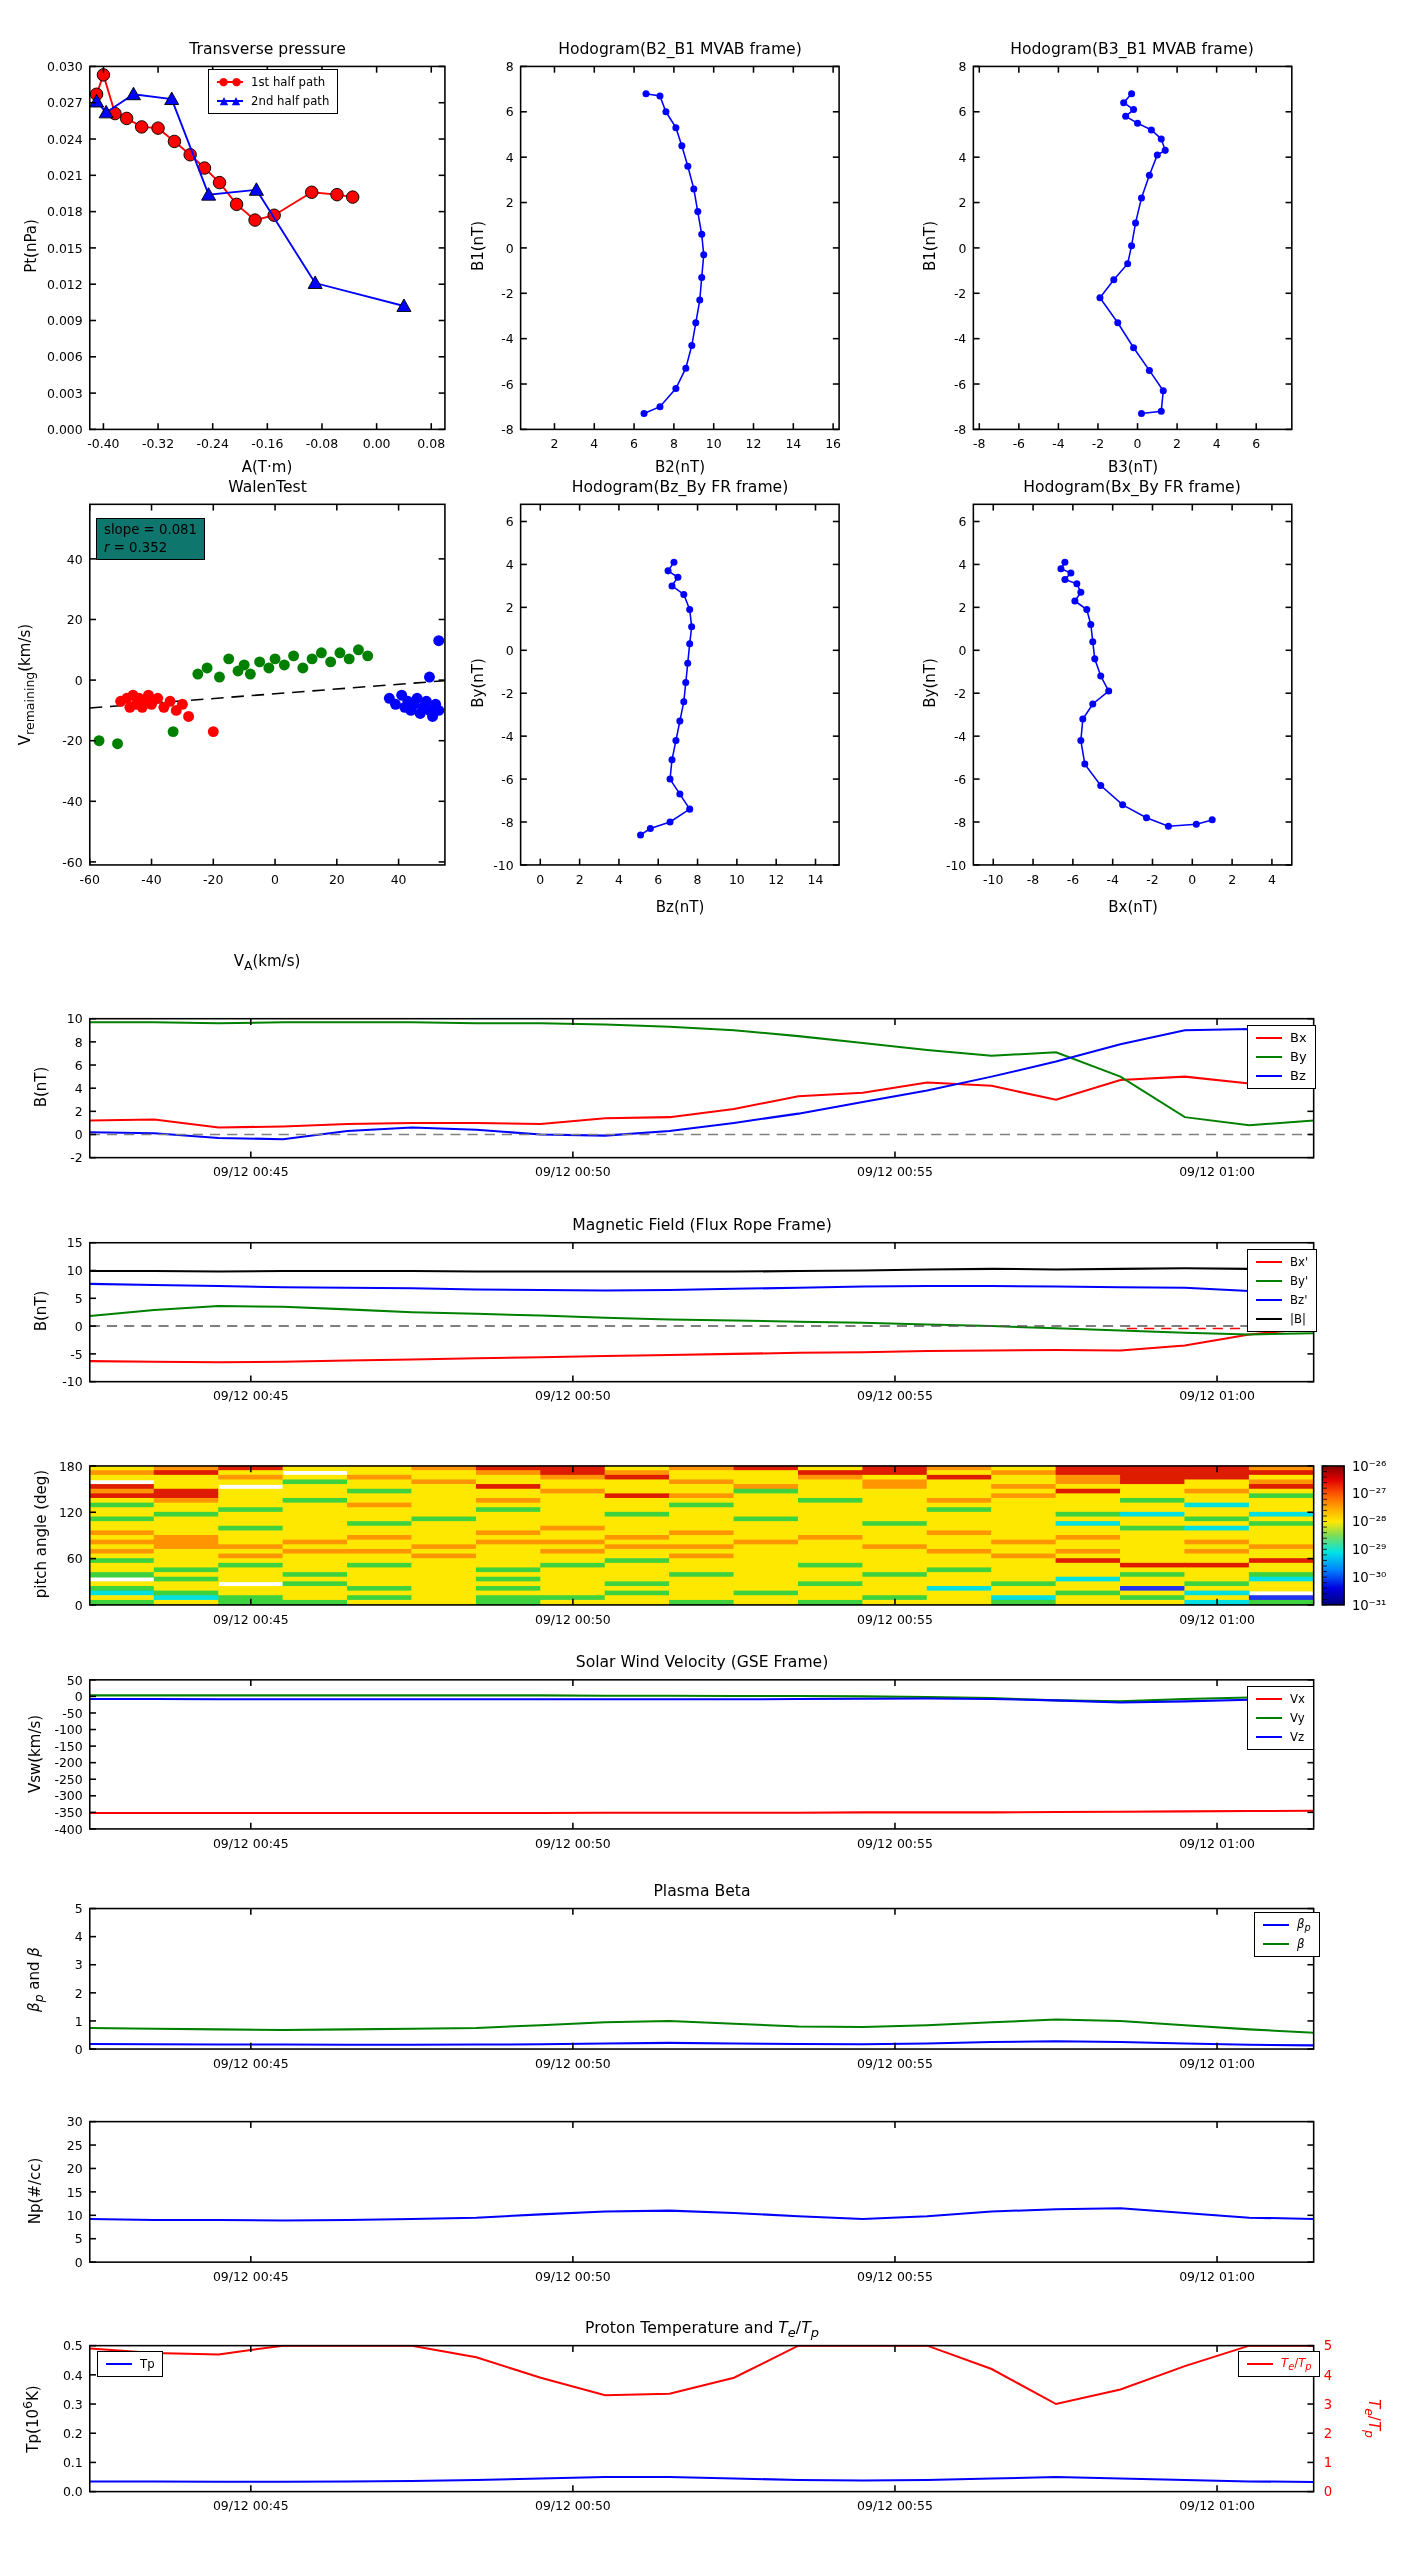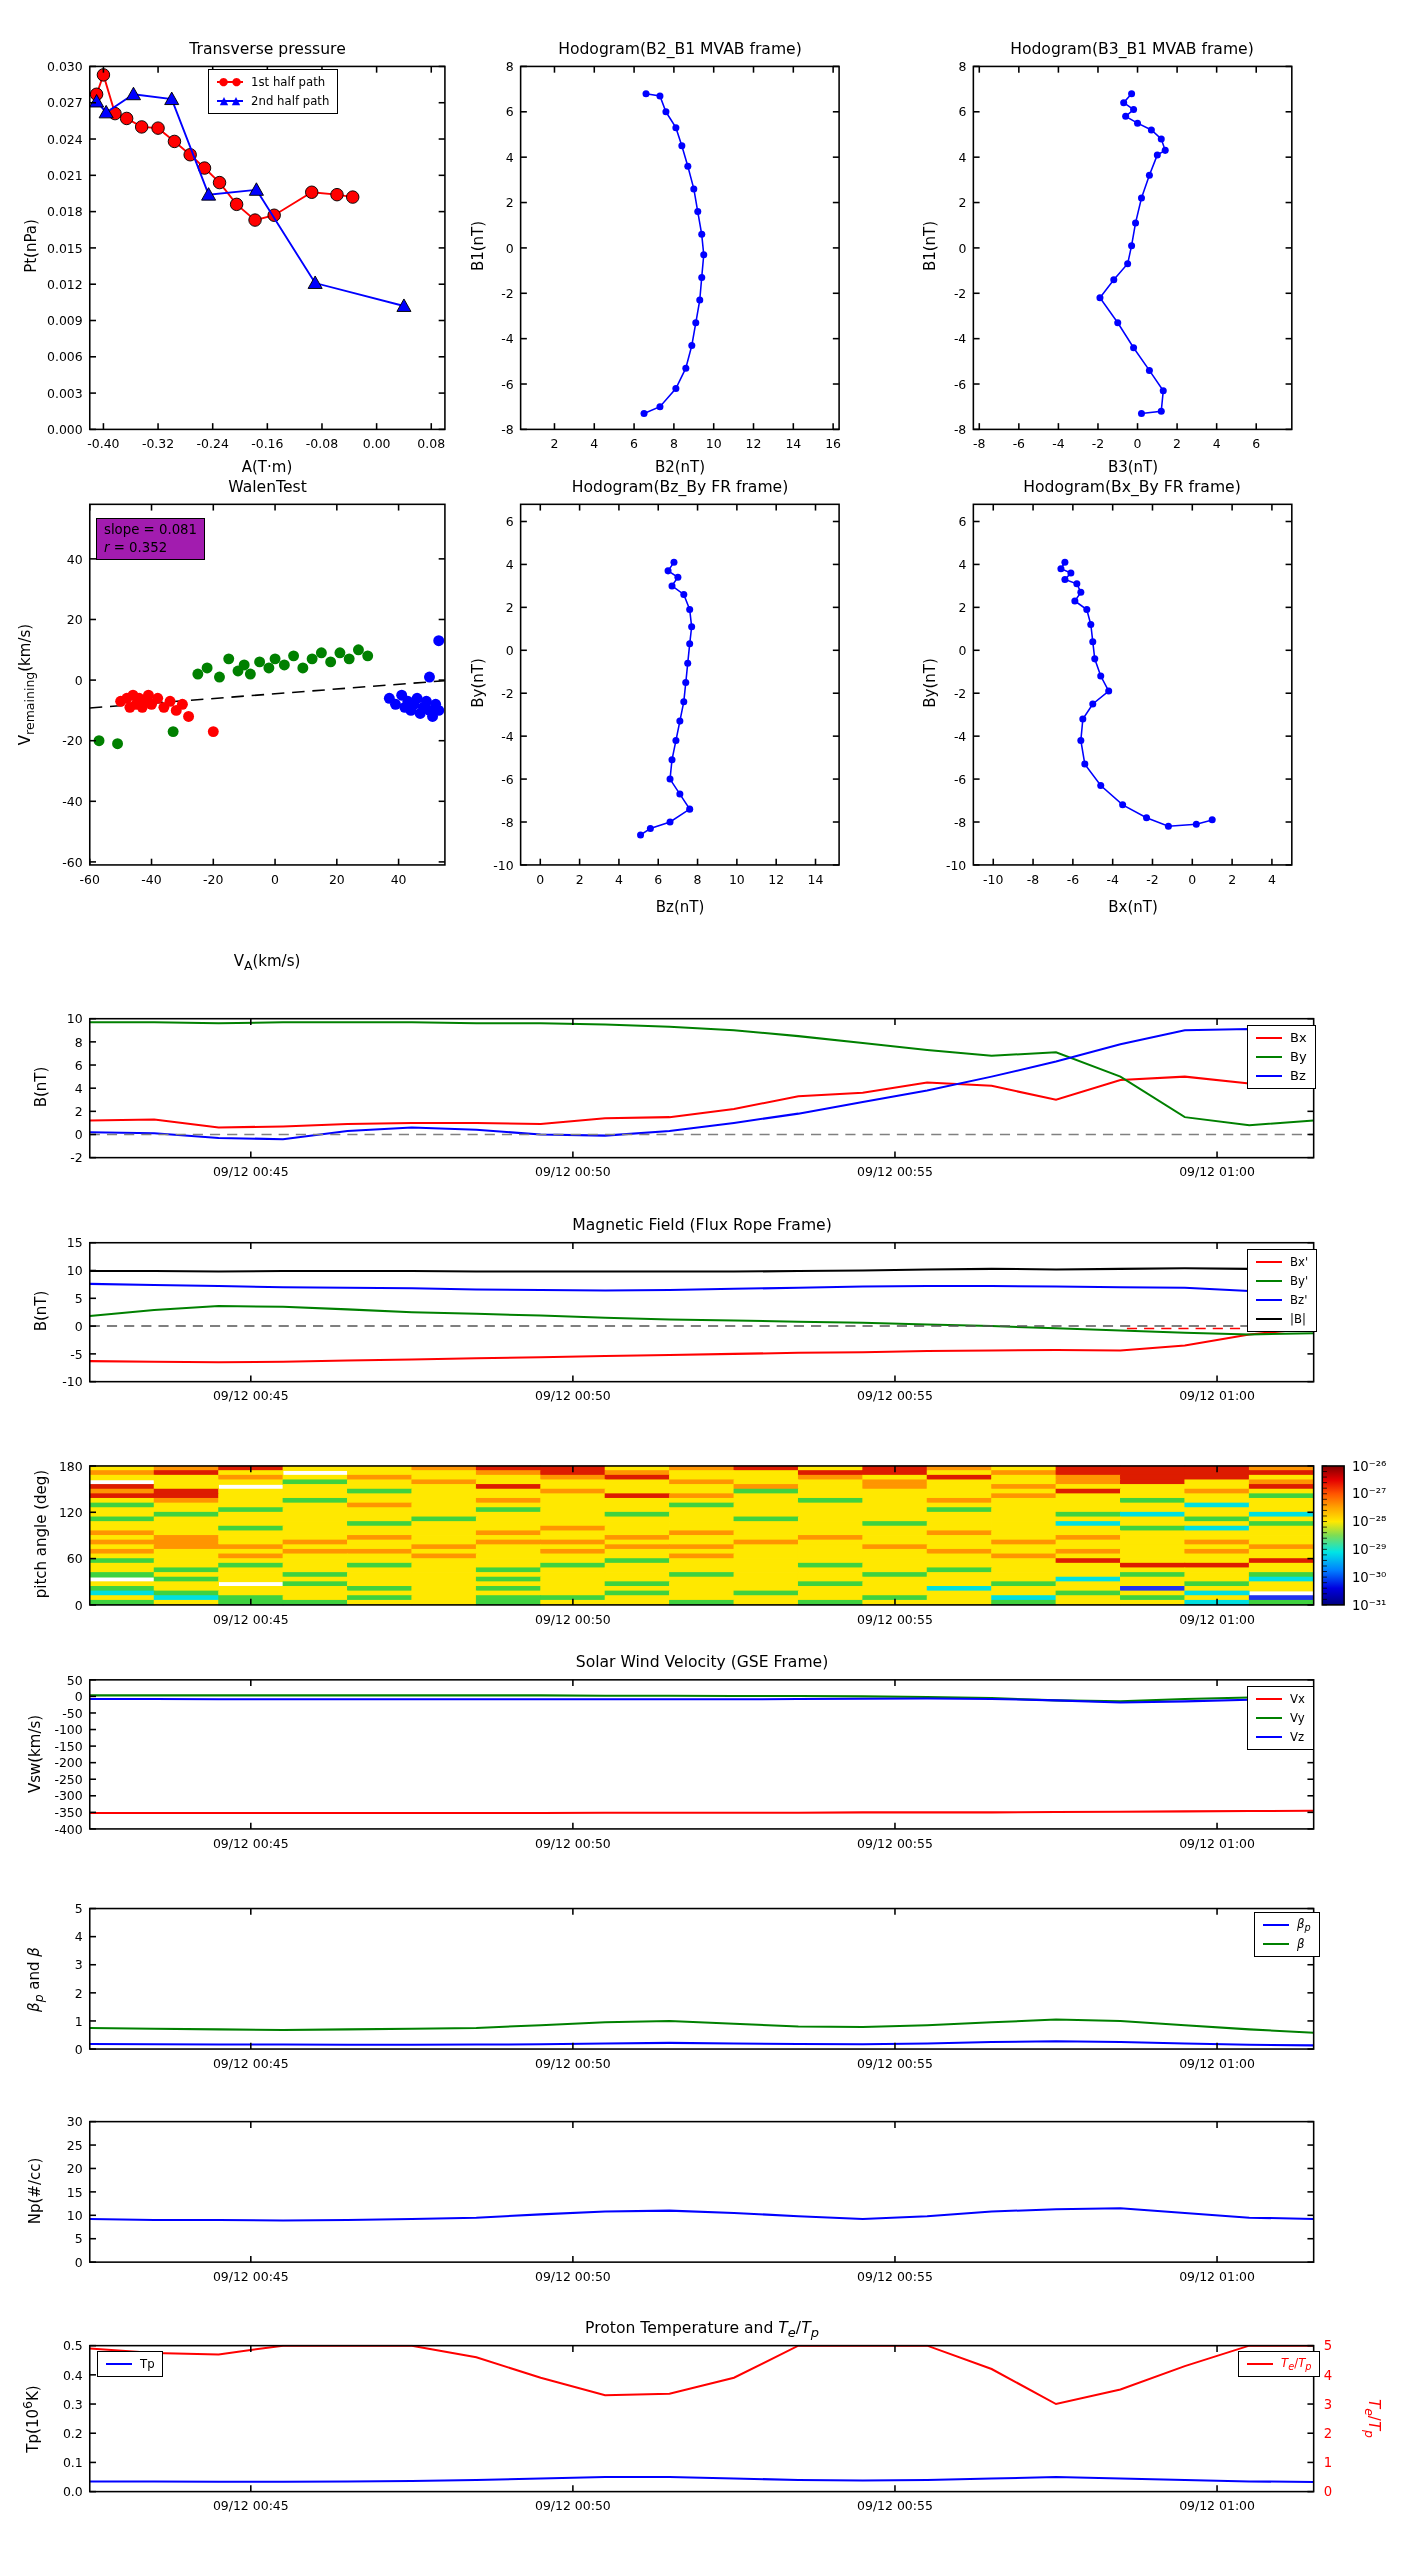--- a/index.html
+++ b/index.html
@@ -6,21 +6,21 @@
   #figure{position:relative;width:1405px;height:2576px;background:#ffffff;
           font-family:"DejaVu Sans",sans-serif;color:#000;overflow:hidden;}
   #plot-svg{position:absolute;left:0;top:0;font-family:"DejaVu Sans",sans-serif;}
   .ptitle{position:absolute;text-align:center;font-size:15.6px;white-space:nowrap;}
   .axlab{position:absolute;width:234px;text-align:center;font-size:15px;white-space:nowrap;}
   .legend{position:absolute;background:#fff;border:1.6px solid #000;padding:2.3px 7.8px;font-size:11.7px;}
   .lrow{display:flex;align-items:center;height:19px;}
   .lsamp{position:relative;width:26.5px;height:3.9px;margin-right:7.8px;flex:0 0 26.5px;}
   .lline{position:absolute;left:0;top:0.8px;width:26.5px;height:2.3px;}
   .lmk{position:absolute;left:50%;top:50%;transform:translate(-50%,-55%);font-size:11px;line-height:1;}
-  .annot{position:absolute;background:#a21caf;border:1.6px solid #000;padding:1.6px 7px;font-size:13.3px;line-height:1.4;white-space:nowrap;}
+  .annot{position:absolute;background:#0f766e;border:1.6px solid #000;padding:1.6px 7px;font-size:13.3px;line-height:1.4;white-space:nowrap;}
 </style>
 </head>
 <body>
 
 <div id="figure">
   <svg id="plot-svg" width="1405" height="2576" viewBox="0 0 1800 3300">
       <g>
         <defs>
           <clipPath id="cp0">
             <rect x="114" y="84" width="457" height="467"></rect>
@@ -1473,20 +1473,21 @@
     </svg>
 
   <div class="ptitle" style="left: 90px; width: 355px; top: 40px;">Transverse pressure</div>
   <div class="ptitle" style="left: 521px; width: 318px; top: 40px;">Hodogram(B2_B1 MVAB frame)</div>
   <div class="ptitle" style="left: 973px; width: 318px; top: 40px;">Hodogram(B3_B1 MVAB frame)</div>
   <div class="ptitle" style="left: 90px; width: 355px; top: 478px;">WalenTest</div>
   <div class="ptitle" style="left: 521px; width: 318px; top: 478px;">Hodogram(Bz_By FR frame)</div>
   <div class="ptitle" style="left: 973px; width: 318px; top: 478px;">Hodogram(Bx_By FR frame)</div>
   <div class="ptitle" style="left: 90px; width: 1224px; top: 1216px;">Magnetic Field (Flux Rope Frame)</div>
   <div class="ptitle" style="left: 90px; width: 1224px; top: 1653px;">Solar Wind Velocity (GSE Frame)</div>
+  <div class="ptitle" style="left: 90px; width: 1224px; top: 1882px;">Plasma Beta</div>
   <div class="ptitle" style="left: 90px; width: 1224px; top: 2319px;">Proton Temperature and <i>T<sub>e</sub></i>/<i>T<sub>p</sub></i></div>
 
   <div class="annot" style="left: 96px; top: 518px;">slope = 0.081<br><i>r</i> = 0.352</div>
 <div class="axlab" style="left: -86px; top: 237px; transform: rotate(-90deg);">Pt(nPa)</div>
     <div class="axlab" style="left: 150px; top: 458px;">A(T·m)</div>
     <div class="axlab" style="left: 361px; top: 237px; transform: rotate(-90deg);">B1(nT)</div>
     <div class="axlab" style="left: 563px; top: 458px;">B2(nT)</div>
     <div class="axlab" style="left: 813px; top: 237px; transform: rotate(-90deg);">B1(nT)</div>
     <div class="axlab" style="left: 1016px; top: 458px;">B3(nT)</div>
     <div class="axlab" style="left: -91px; top: 674px; transform: rotate(-90deg);">V<sub>remaining</sub>(km/s)</div>

